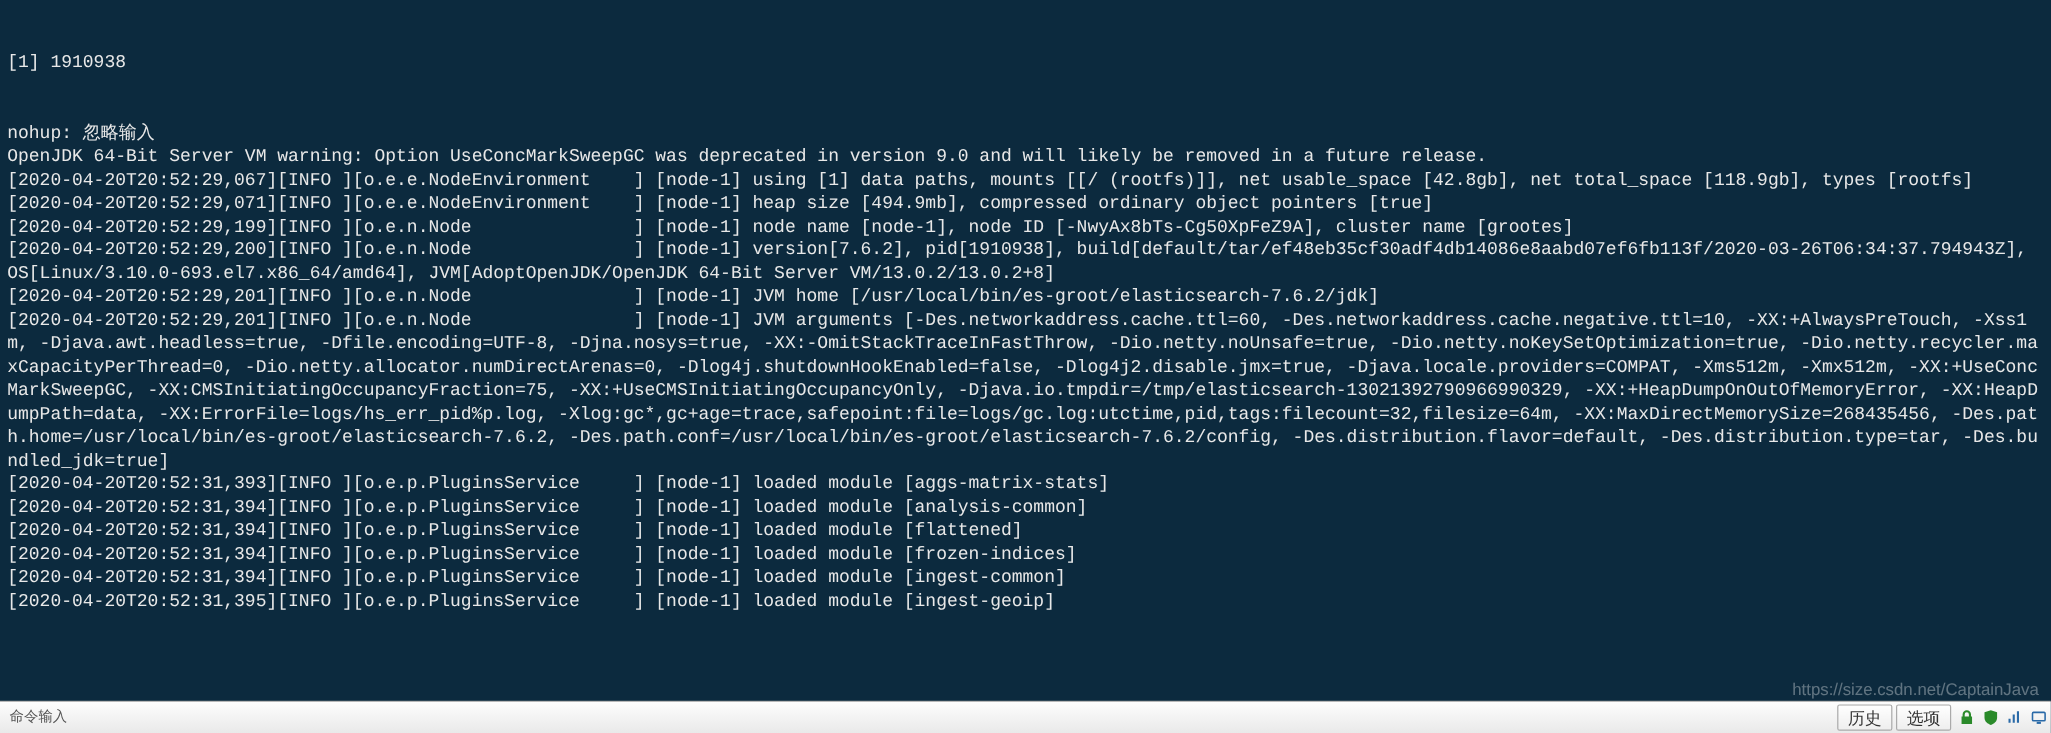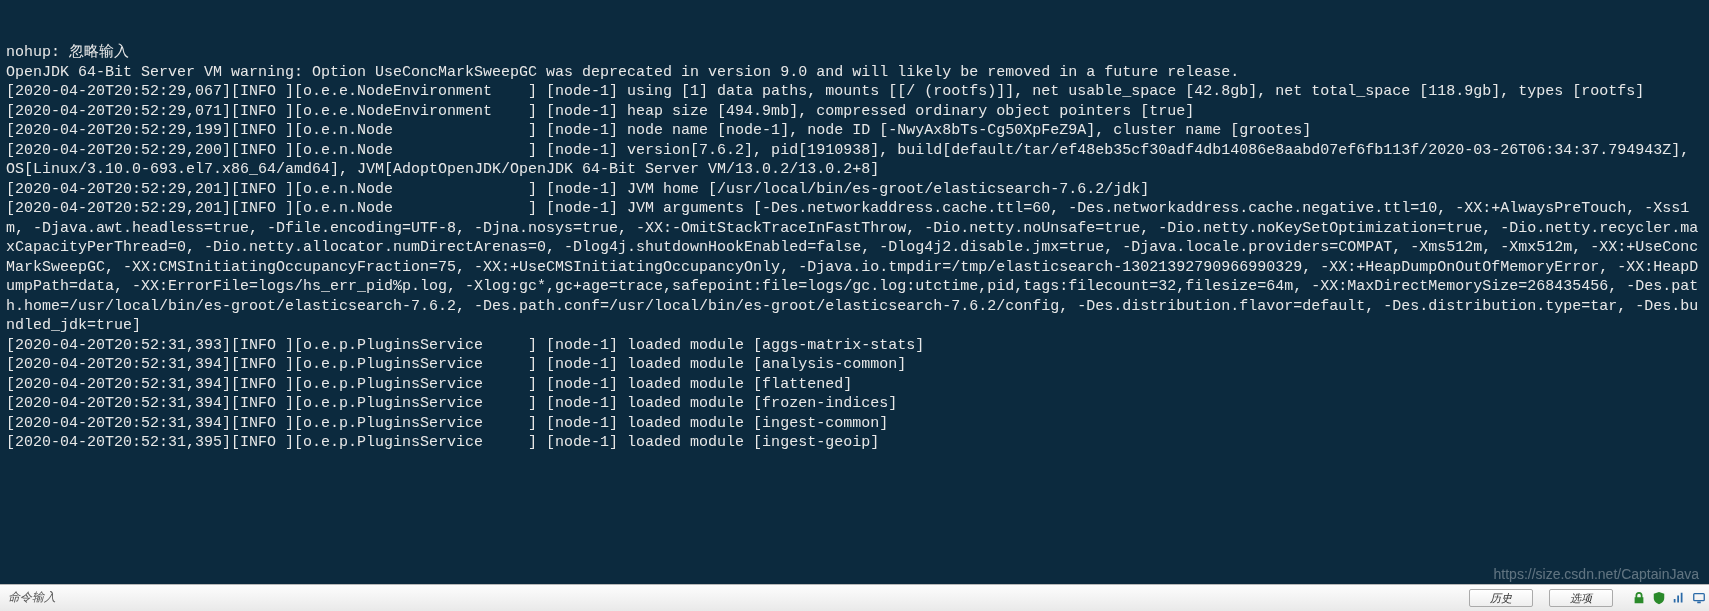--- a/index.html
+++ b/index.html
@@ -35,48 +35,48 @@
     left: 0;
     right: 0;
     height: 26px;
     background: linear-gradient(#fdfdfd,#e9e9e9);
     border-top: 1px solid #b8b8b8;
     display: flex;
     align-items: center;
     font-family: Arial, sans-serif;
     font-size: 12px;
     color: #333;
-    font-style: italic;
   }
   .bottombar .label {
     padding: 0 8px;
     color: #555;
   }
   .bottombar .spacer { flex: 1; }
   .bottombar .btn {
     border: 1px solid #aaa;
     background: linear-gradient(#fff,#eee);
-    padding: 1px 20px;
-    margin-right: 16px;
+    padding: 1px 8px;
+    margin-right: 3px;
     border-radius: 2px;
-    font-size: 11px;
+    font-size: 14px;
     cursor: pointer;
   }
   .bottombar .icon {
     width: 14px; height: 14px;
     margin: 0 3px;
     display: inline-block;
   }
   .bottombar .green { color: #2a8a2a; }
   .bottombar .info  { color: #2a6aa8; }
 </style>
 </head>
 <body>
 
 <div class="terminal">
+  <span class="line">[1] 1910938</span>
   <div id="loglines"><span class="line">nohup: 忽略输入</span><span class="line">OpenJDK 64-Bit Server VM warning: Option UseConcMarkSweepGC was deprecated in version 9.0 and will likely be removed in a future release.</span><span class="line">[2020-04-20T20:52:29,067][INFO ][o.e.e.NodeEnvironment    ] [node-1] using [1] data paths, mounts [[/ (rootfs)]], net usable_space [42.8gb], net total_space [118.9gb], types [rootfs]</span><span class="line">[2020-04-20T20:52:29,071][INFO ][o.e.e.NodeEnvironment    ] [node-1] heap size [494.9mb], compressed ordinary object pointers [true]</span><span class="line">[2020-04-20T20:52:29,199][INFO ][o.e.n.Node               ] [node-1] node name [node-1], node ID [-NwyAx8bTs-Cg50XpFeZ9A], cluster name [grootes]</span><span class="line">[2020-04-20T20:52:29,200][INFO ][o.e.n.Node               ] [node-1] version[7.6.2], pid[1910938], build[default/tar/ef48eb35cf30adf4db14086e8aabd07ef6fb113f/2020-03-26T06:34:37.794943Z], OS[Linux/3.10.0-693.el7.x86_64/amd64], JVM[AdoptOpenJDK/OpenJDK 64-Bit Server VM/13.0.2/13.0.2+8]</span><span class="line">[2020-04-20T20:52:29,201][INFO ][o.e.n.Node               ] [node-1] JVM home [/usr/local/bin/es-groot/elasticsearch-7.6.2/jdk]</span><span class="line">[2020-04-20T20:52:29,201][INFO ][o.e.n.Node               ] [node-1] JVM arguments [-Des.networkaddress.cache.ttl=60, -Des.networkaddress.cache.negative.ttl=10, -XX:+AlwaysPreTouch, -Xss1m, -Djava.awt.headless=true, -Dfile.encoding=UTF-8, -Djna.nosys=true, -XX:-OmitStackTraceInFastThrow, -Dio.netty.noUnsafe=true, -Dio.netty.noKeySetOptimization=true, -Dio.netty.recycler.maxCapacityPerThread=0, -Dio.netty.allocator.numDirectArenas=0, -Dlog4j.shutdownHookEnabled=false, -Dlog4j2.disable.jmx=true, -Djava.locale.providers=COMPAT, -Xms512m, -Xmx512m, -XX:+UseConcMarkSweepGC, -XX:CMSInitiatingOccupancyFraction=75, -XX:+UseCMSInitiatingOccupancyOnly, -Djava.io.tmpdir=/tmp/elasticsearch-13021392790966990329, -XX:+HeapDumpOnOutOfMemoryError, -XX:HeapDumpPath=data, -XX:ErrorFile=logs/hs_err_pid%p.log, -Xlog:gc*,gc+age=trace,safepoint:file=logs/gc.log:utctime,pid,tags:filecount=32,filesize=64m, -XX:MaxDirectMemorySize=268435456, -Des.path.home=/usr/local/bin/es-groot/elasticsearch-7.6.2, -Des.path.conf=/usr/local/bin/es-groot/elasticsearch-7.6.2/config, -Des.distribution.flavor=default, -Des.distribution.type=tar, -Des.bundled_jdk=true]</span><span class="line">[2020-04-20T20:52:31,393][INFO ][o.e.p.PluginsService     ] [node-1] loaded module [aggs-matrix-stats]</span><span class="line">[2020-04-20T20:52:31,394][INFO ][o.e.p.PluginsService     ] [node-1] loaded module [analysis-common]</span><span class="line">[2020-04-20T20:52:31,394][INFO ][o.e.p.PluginsService     ] [node-1] loaded module [flattened]</span><span class="line">[2020-04-20T20:52:31,394][INFO ][o.e.p.PluginsService     ] [node-1] loaded module [frozen-indices]</span><span class="line">[2020-04-20T20:52:31,394][INFO ][o.e.p.PluginsService     ] [node-1] loaded module [ingest-common]</span><span class="line">[2020-04-20T20:52:31,395][INFO ][o.e.p.PluginsService     ] [node-1] loaded module [ingest-geoip]</span></div>
 </div>
 
 <div class="watermark">https://size.csdn.net/CaptainJava</div>
 
 <div class="bottombar">
   <span class="label">命令输入</span>
   <span class="spacer"></span>
   <span class="btn">历史</span>
   <span class="btn">选项</span>

